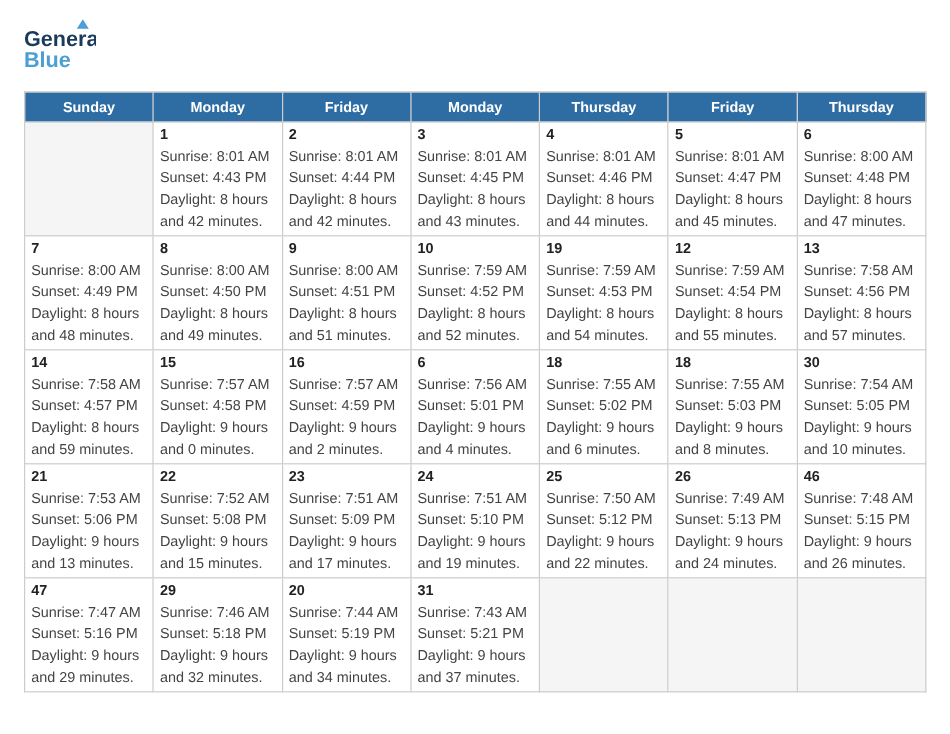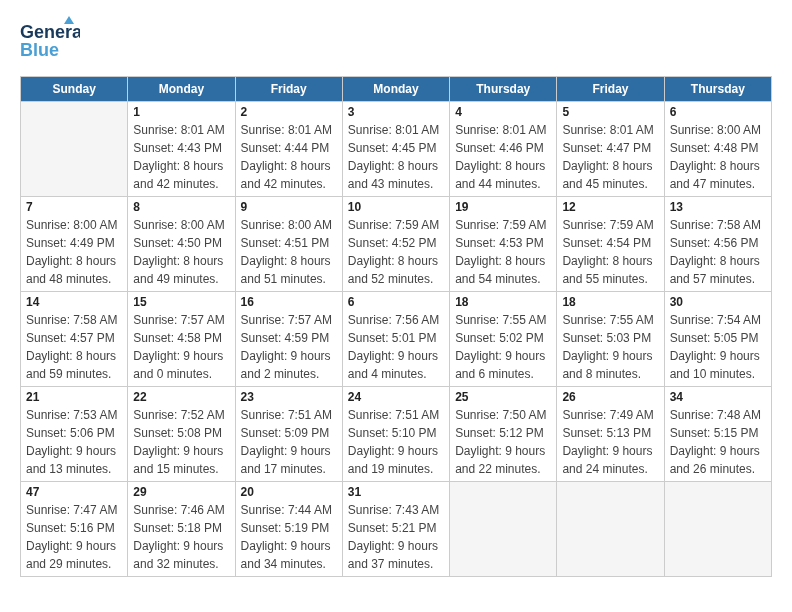--- a/index.html
+++ b/index.html
@@ -212,21 +212,21 @@
           </td>
           <td>
             <div class="day-number">25</div>
             <div class="day-info">Sunrise: 7:50 AM<br>Sunset: 5:12 PM<br>Daylight: 9 hours<br>and 22 minutes.</div>
           </td>
           <td>
             <div class="day-number">26</div>
             <div class="day-info">Sunrise: 7:49 AM<br>Sunset: 5:13 PM<br>Daylight: 9 hours<br>and 24 minutes.</div>
           </td>
           <td>
-            <div class="day-number">34</div>
+            <div class="day-number">46</div>
             <div class="day-info">Sunrise: 7:48 AM<br>Sunset: 5:15 PM<br>Daylight: 9 hours<br>and 26 minutes.</div>
           </td>
         </tr>
         <tr>
           <td>
             <div class="day-number">47</div>
             <div class="day-info">Sunrise: 7:47 AM<br>Sunset: 5:16 PM<br>Daylight: 9 hours<br>and 29 minutes.</div>
           </td>
           <td>
             <div class="day-number">29</div>

